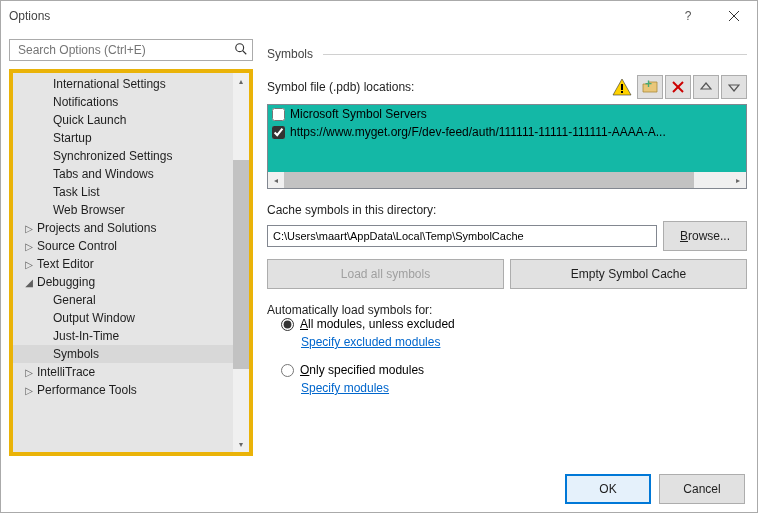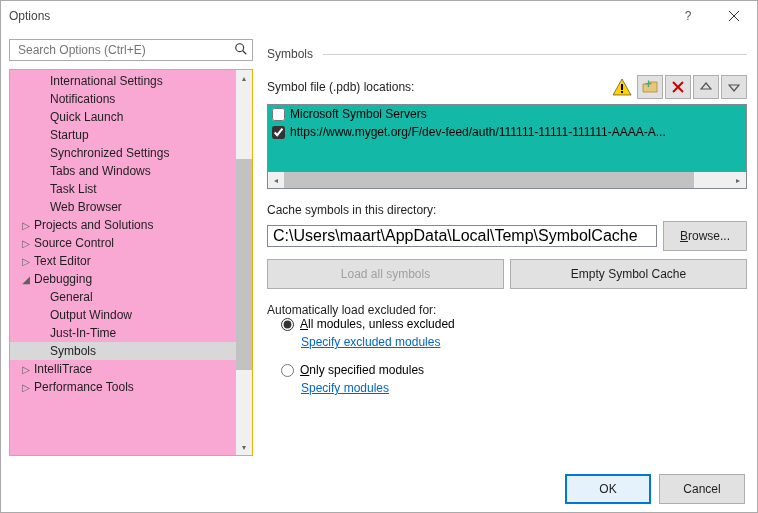--- a/index.html
+++ b/index.html
@@ -16,21 +16,21 @@
     width: 256px; display: flex; flex-direction: column; padding: 8px 0 8px 8px;
   }
   .search {
     display: flex; align-items: center; border: 1px solid #ababab; background: #fff;
     height: 22px; padding: 0 4px 0 6px; margin-right: 4px;
   }
   .search input { border: none; outline: none; flex: 1; font-size: 12px; color: #555; background: transparent; }
   .search .mag { color: #444; }
 
   .tree-wrap {
-    margin-top: 8px; border: 1px solid #eab308; flex: 1; position: relative; overflow: hidden; margin-right: 4px; background: #f9a8d4; text-align: right;
+    margin-top: 8px; border: 4px solid #eab308; flex: 1; position: relative; overflow: hidden; margin-right: 4px; background: #e5e5e5; text-align: right;
   }
   .tree-scroll { width: 16px; position: absolute; right: 0; top: 0; bottom: 0; background: #f0f0f0; }
   .tree-scroll .thumb { position: absolute; left: 0; right: 0; background: #c2c2c2; }
   .tree-scroll .arrow { position: absolute; left: 0; right: 0; height: 16px; color: #666; font-size: 8px; display: flex; align-items: center; justify-content: center; background: #f0f0f0;}
   .tree {
     padding: 2px 0 2px 0; overflow: hidden; position: absolute; left:0; right:16px; top:0; bottom:0;
   }
   .tree-row { display: flex; align-items: center; height: 18px; padding-left: 6px; white-space: nowrap; color: #1e1e1e; }
   .tree-row .twist { width: 12px; display: inline-flex; color: #606060; font-size: 10px; justify-content: center; }
   .tree-row.sel { background: #d8d8d8; }
@@ -60,21 +60,21 @@
   }
   .listbox .item { display: flex; align-items: center; height: 18px; padding: 0 4px; white-space: nowrap; }
   .listbox .item input[type=checkbox]{ margin: 0 5px 0 0; width:13px; height:13px; accent-color:#333;}
   .listbox .hscroll { position: absolute; left:0; right:0; bottom:0; height:16px; background:#f0f0f0; display:flex; align-items:center;}
   .listbox .hscroll .track{flex:1; position:relative; height:16px;}
   .listbox .hscroll .thumb{position:absolute; top:0; bottom:0; background:#c2c2c2;}
   .listbox .hscroll .harrow{width:16px; height:16px; color:#666; font-size:8px; display:flex; align-items:center; justify-content:center;}
 
   .field-label { margin-top: 14px; color: #1e1e1e; }
   .cache-row { display: flex; align-items: center; margin-top: 4px; gap: 6px;}
-  .cache-row input[type=text] { flex:1; height: 22px; border:1px solid #828790; padding: 0 5px; font-size:16px; }
+  .cache-row input[type=text] { flex:1; height: 22px; border:1px solid #828790; padding: 0 5px; font-size:11px; }
   .btn {
     height: 30px; min-width: 84px; background: #e1e1e1; border:1px solid #adadad; color:#1e1e1e;
     display: inline-flex; align-items: center; justify-content: center; padding: 0 12px; cursor:default;
   }
   .btn.disabled { color:#a0a0a0; }
   .btn.focus { border:1px solid #0078d7; box-shadow: inset 0 0 0 1px #0078d7; background:#e5f1fb;}
   .btn u { text-decoration: underline; }
 
   .btn-row { display: flex; gap: 6px; margin-top: 8px; }
   .btn-row .btn { flex:1; }
@@ -262,21 +262,21 @@
       <div class="btn">
           <span><u>B</u>rowse...</span>
         </div>
     </div>
 
     <div class="btn-row">
       <div class="btn disabled">Load all symbols</div>
       <div class="btn">Empty Symbol Cache</div>
     </div>
 
-    <div class="auto-label">Automatically load excluded for:</div>
+    <div class="auto-label">Automatically load symbols for:</div>
 
     <div class="radio-row">
       <input type="radio" name="auto" checked="" style="">
       <span><u>A</u>ll modules, unless excluded</span>
     </div>
     <a class="link" href="#">Specify excluded modules</a>
 
     <div class="radio-row" style="margin-top:14px">
       <input type="radio" name="auto" style="">
       <span><u>O</u>nly specified modules</span>

